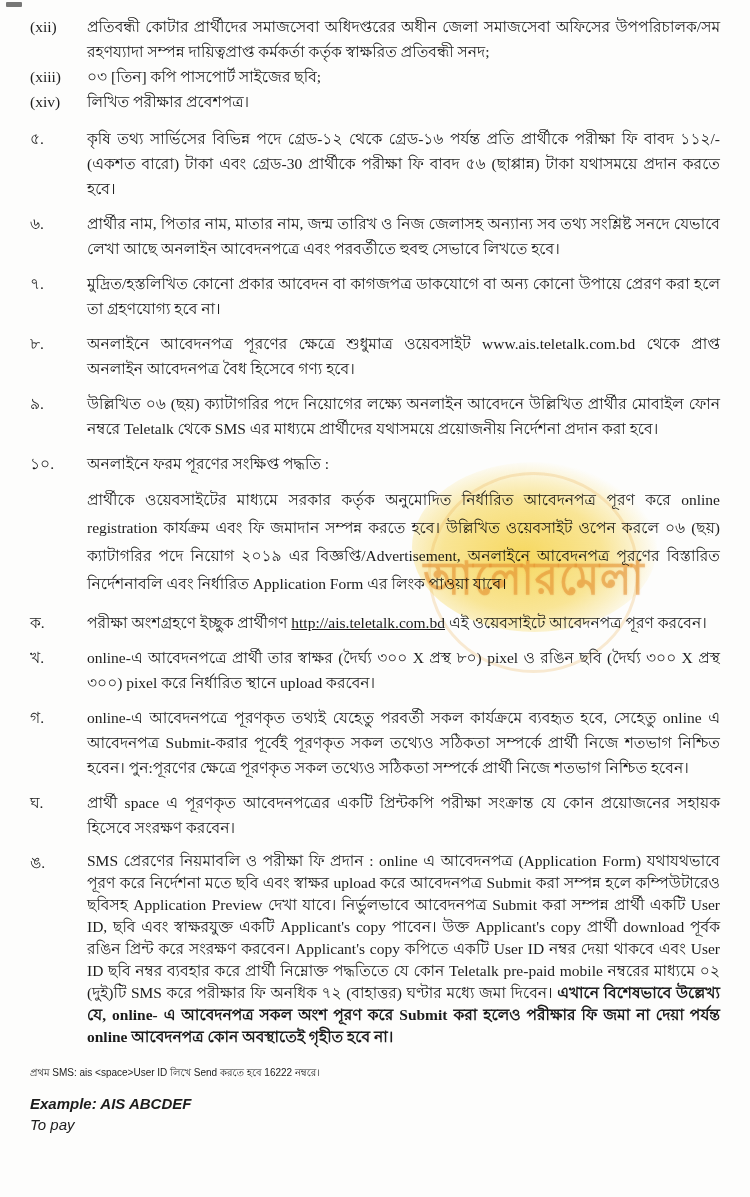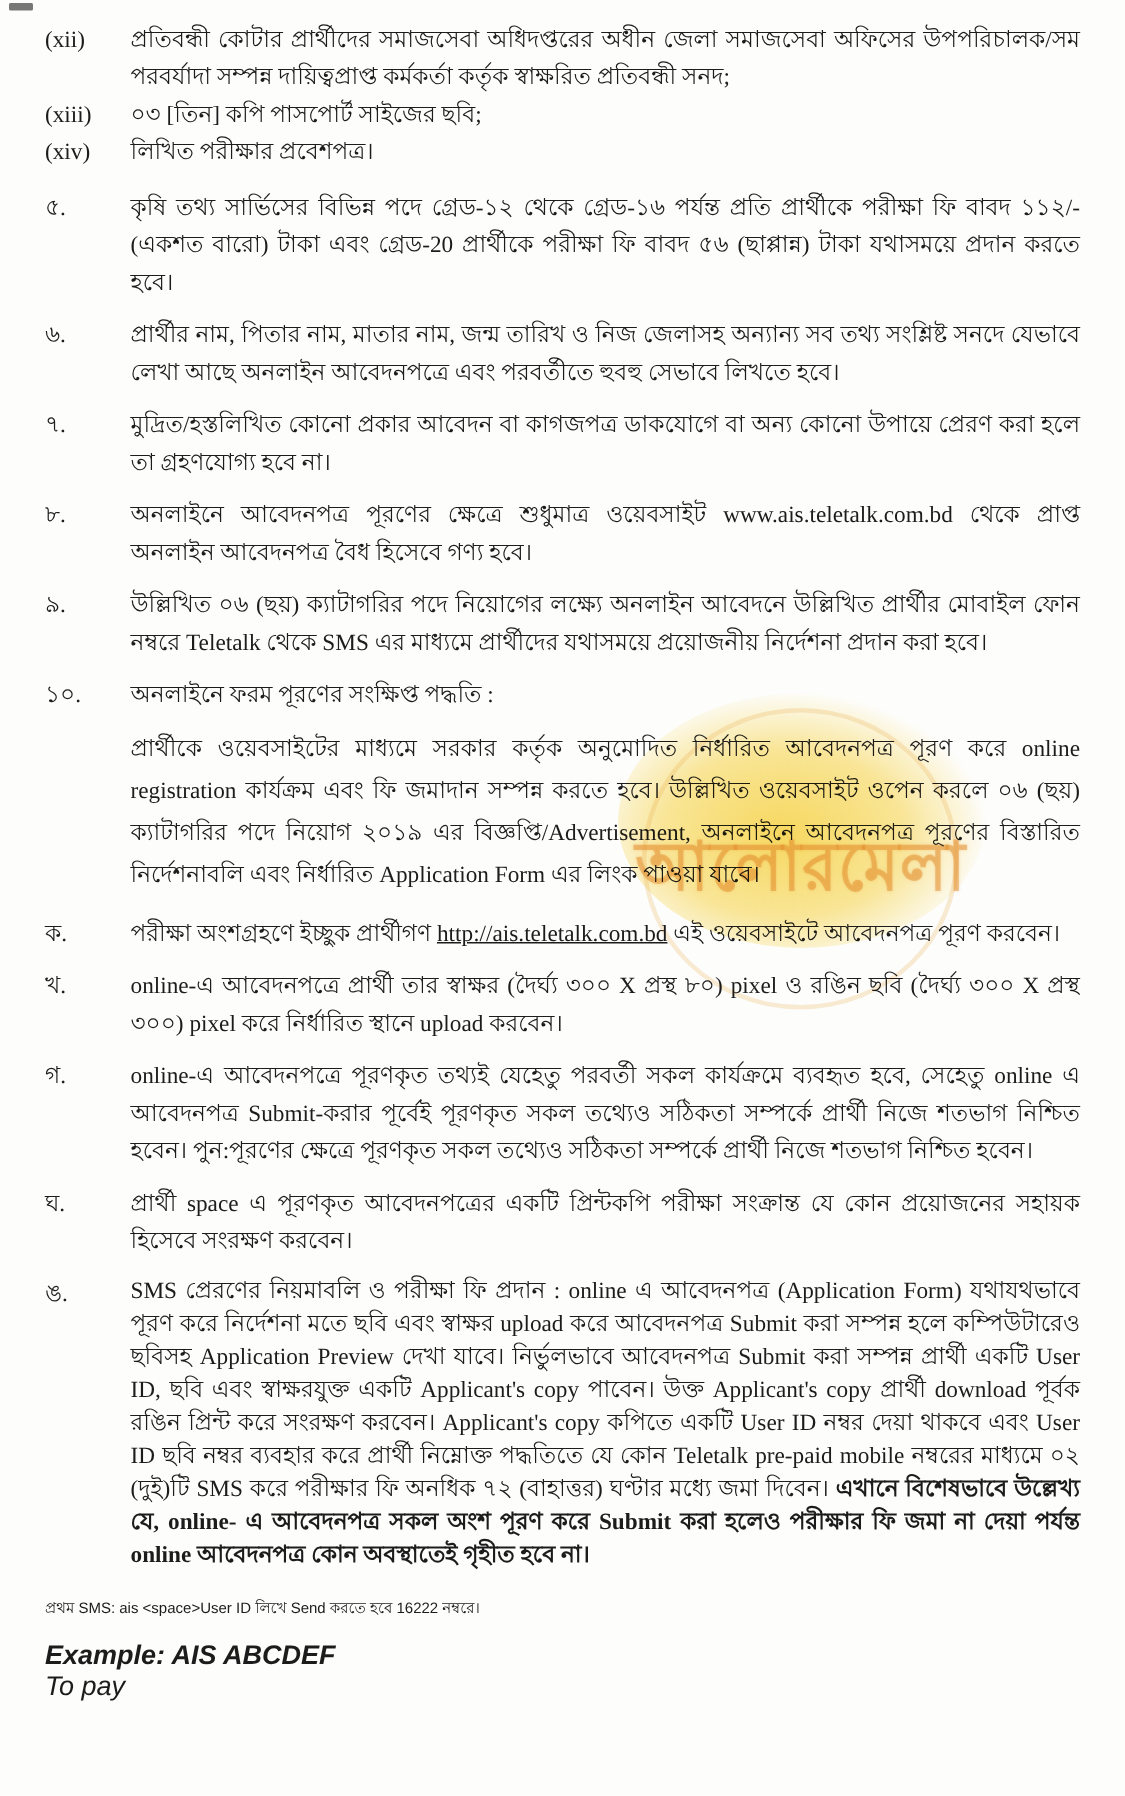--- a/index.html
+++ b/index.html
@@ -22,21 +22,21 @@
   .proc-para{margin:8px 0 12px 57px;text-align:justify;line-height:28px;}
   .item-uno .body{line-height:22px;}
   .bold-seg{font-weight:bold;}
   .url-link{text-decoration:underline;margin-top:36px;}
   .sms-line{
     font-family:"Liberation Sans","DejaVu Sans",sans-serif;
     font-size:10px;line-height:22px;margin:14px 0 10px 0;
   }
   .ex-block{
     font-family:"Liberation Sans","DejaVu Sans",sans-serif;
-    font-style:italic;font-size:18px;line-height:19px;
+    font-style:italic;font-size:15px;line-height:19px;
   }
   .ex-block .ln{margin:0 0 2px 0;}
   .ex-bold{font-weight:bold;}
   
   .wm-layer{position:absolute;z-index:2;left:0;top:0;width:736px;height:1197px;
     pointer-events:none;mix-blend-mode:multiply;text-align:center;}
   .wm-glow{position:absolute;left:412px;top:462px;width:245px;height:170px;
     border-radius:50%;
     background:radial-gradient(ellipse at 45% 55%,
       rgba(248,216,88,0.95) 0%, rgba(248,216,88,0.62) 42%, rgba(248,216,88,0) 72%);}
@@ -56,37 +56,37 @@
 
 <div class="doc">
 
   <div class="corner-mark"></div>
 
   <div class="content">
 
     <div class="roman">
       <div class="item">
         <div class="lbl">(xii)</div>
-        <div class="body">প্রতিবন্ধী কোটার প্রার্থীদের সমাজসেবা অধিদপ্তরের অধীন জেলা সমাজসেবা অফিসের উপপরিচালক/সম পরবর্যাদা সম্পন্ন দায়িত্বপ্রাপ্ত কর্মকর্তা কর্তৃক স্বাক্ষরিত প্রতিবন্ধী সনদ;</div>
+        <div class="body">প্রতিবন্ধী কোটার প্রার্থীদের সমাজসেবা অধিদপ্তরের অধীন জেলা সমাজসেবা অফিসের উপপরিচালক/সম রহণয্যাদা সম্পন্ন দায়িত্বপ্রাপ্ত কর্মকর্তা কর্তৃক স্বাক্ষরিত প্রতিবন্ধী সনদ;</div>
       </div>
       <div class="item">
         <div class="lbl">(xiii)</div>
         <div class="body">০৩ [তিন] কপি পাসপোর্ট সাইজের ছবি;</div>
       </div>
       <div class="item">
         <div class="lbl">(xiv)</div>
         <div class="body">লিখিত পরীক্ষার প্রবেশপত্র।</div>
       </div>
     </div>
 
     <div class="gap-md"></div>
 
     <div class="item">
       <div class="lbl">৫.</div>
-      <div class="body">কৃষি তথ্য সার্ভিসের বিভিন্ন পদে গ্রেড-১২ থেকে গ্রেড-১৬ পর্যন্ত প্রতি প্রার্থীকে পরীক্ষা ফি বাবদ ১১২/- (একশত বারো) টাকা এবং গ্রেড-20 প্রার্থীকে পরীক্ষা ফি বাবদ ৫৬ (ছাপ্পান্ন) টাকা  যথাসময়ে প্রদান করতে হবে।</div>
+      <div class="body">কৃষি তথ্য সার্ভিসের বিভিন্ন পদে গ্রেড-১২ থেকে গ্রেড-১৬ পর্যন্ত প্রতি প্রার্থীকে পরীক্ষা ফি বাবদ ১১২/- (একশত বারো) টাকা এবং গ্রেড-30 প্রার্থীকে পরীক্ষা ফি বাবদ ৫৬ (ছাপ্পান্ন) টাকা  যথাসময়ে প্রদান করতে হবে।</div>
     </div>
     <div class="item">
       <div class="lbl">৬.</div>
       <div class="body">প্রার্থীর নাম, পিতার নাম, মাতার নাম, জন্ম তারিখ ও নিজ জেলাসহ অন্যান্য সব তথ্য সংশ্লিষ্ট সনদে যেভাবে লেখা আছে  অনলাইন আবেদনপত্রে এবং পরবর্তীতে হুবহু সেভাবে লিখতে হবে।</div>
     </div>
     <div class="item">
       <div class="lbl">৭.</div>
       <div class="body">মুদ্রিত/হস্তলিখিত কোনো প্রকার আবেদন বা কাগজপত্র ডাকযোগে বা অন্য কোনো উপায়ে প্রেরণ করা হলে তা গ্রহণযোগ্য হবে না।</div>
     </div>
     <div class="item">

